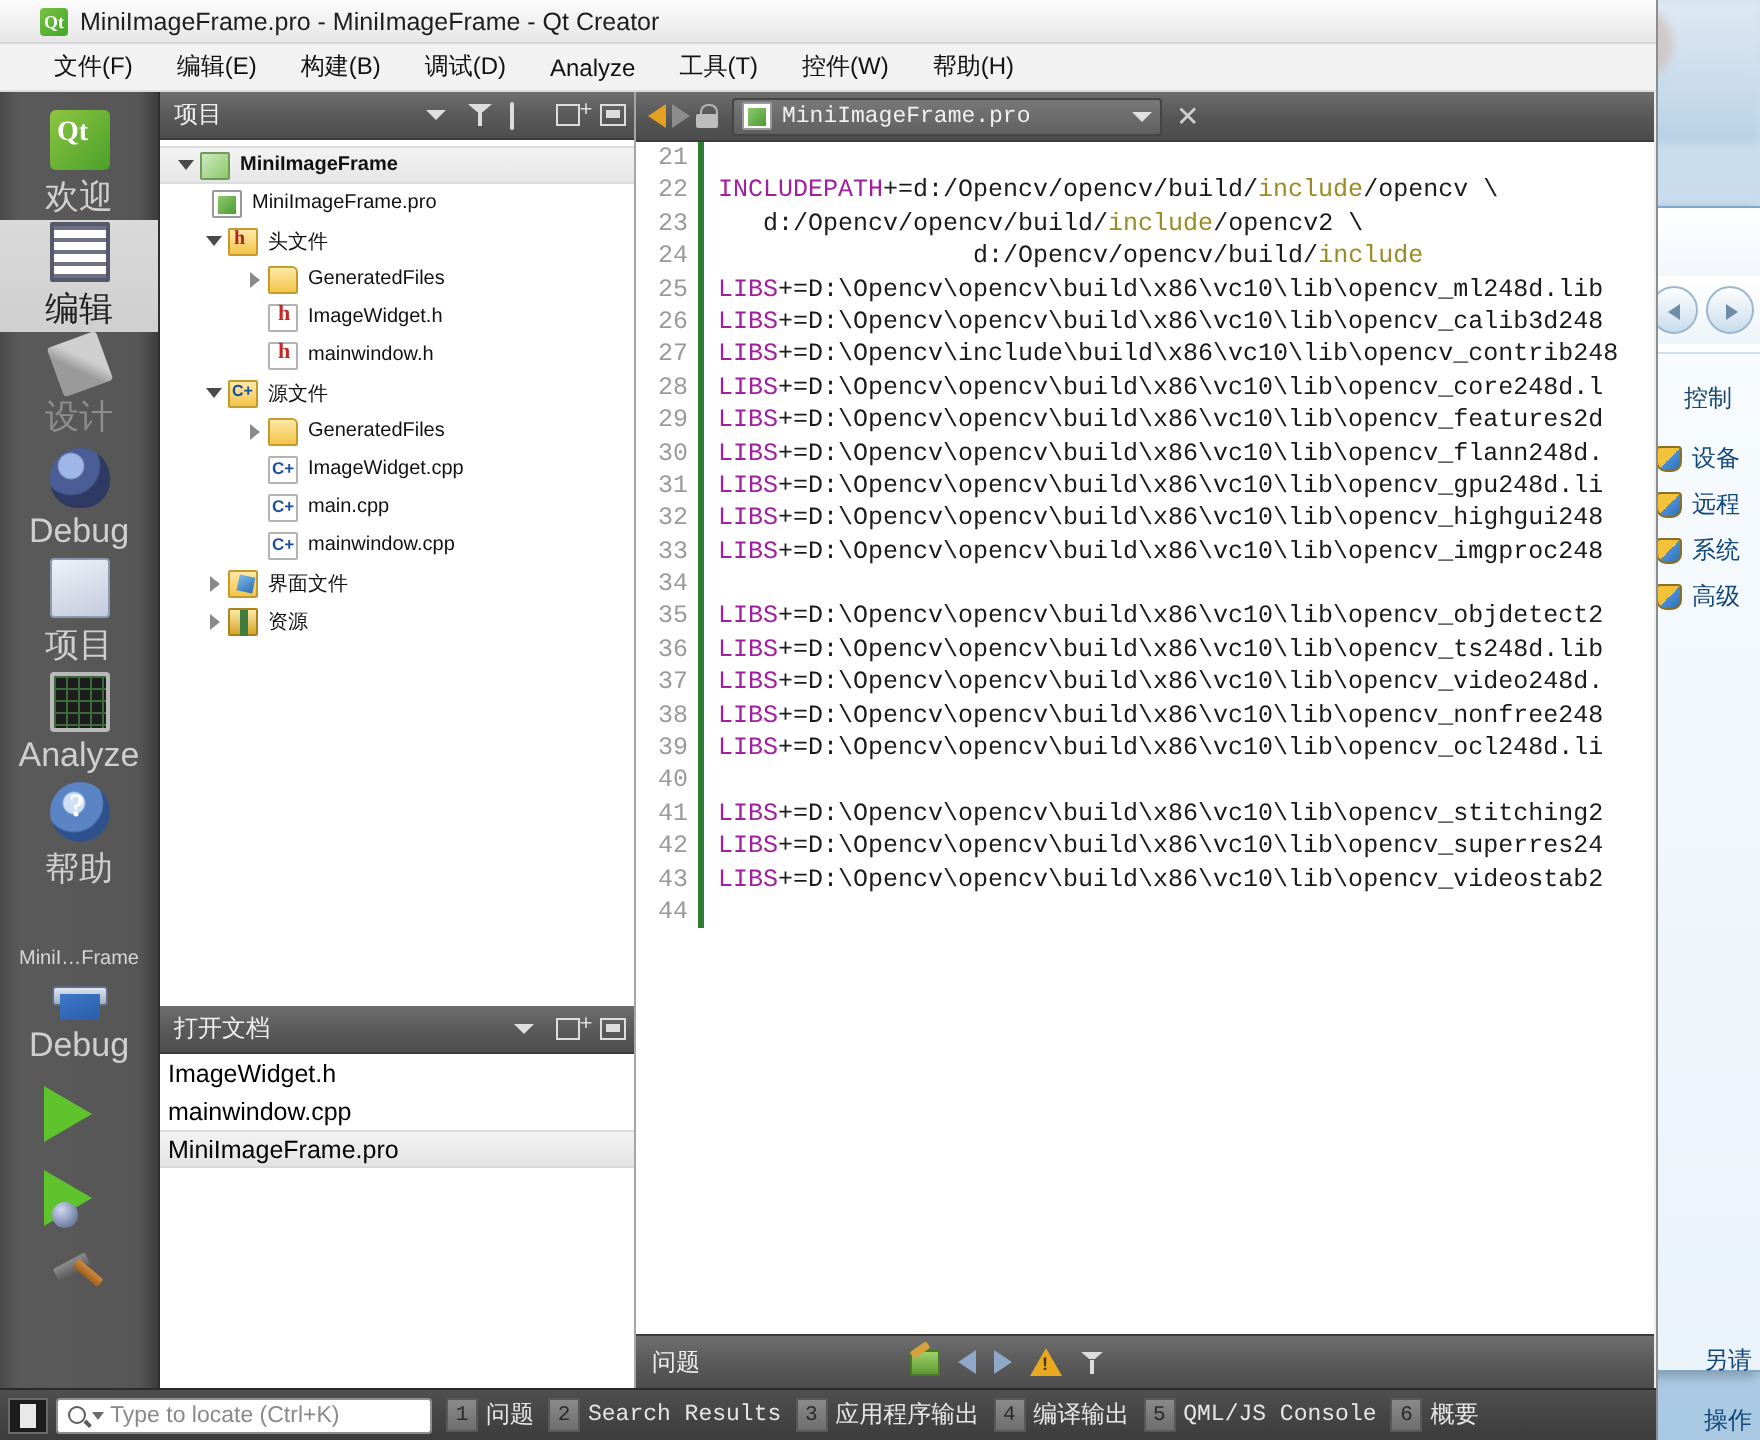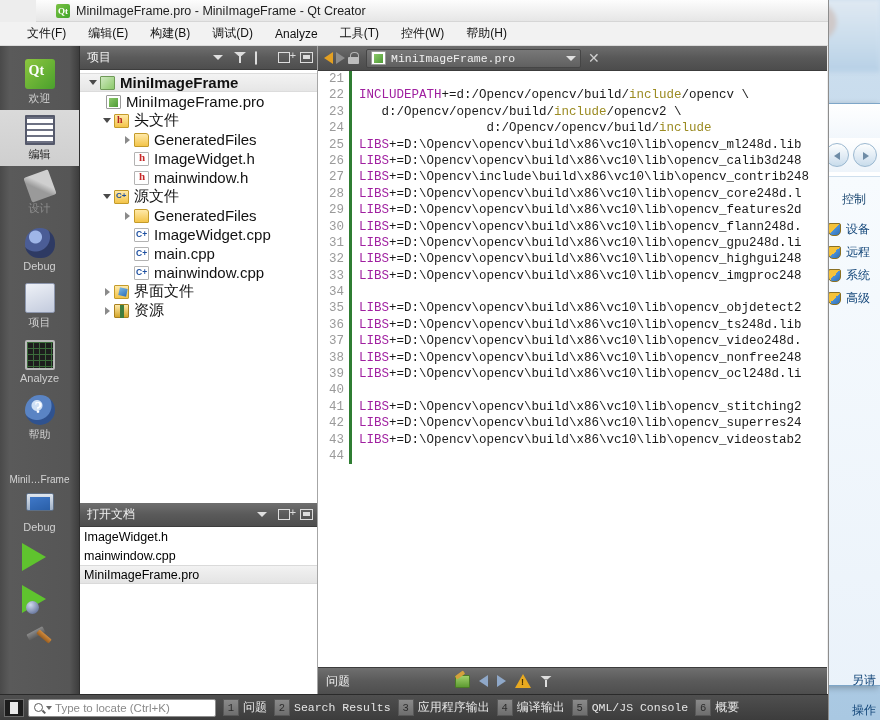--- a/index.html
+++ b/index.html
@@ -86,21 +86,20 @@
     background:#ededed;
     border-right:1px solid #8d8d8d;
     overflow:hidden;
   }
 
   
   #titlebar {
     height:22px; display:flex; align-items:center; gap:6px; padding-left:20px;
     background:linear-gradient(180deg,#fdfdfd 0%,#f0f0f0 55%,#e6e6e6 100%);
     border-bottom:1px solid #d6d6d6;
-    margin-left:36px;
   }
   #qt-logo {
     width:14px;height:14px;border-radius:2px;
     background:linear-gradient(135deg,#7ac143 0%,#41a62a 100%);
     color:#fff;font-size:9px;font-weight:bold;text-align:center;line-height:14px;
     font-family:"Liberation Serif", serif;
   }
   #title-text { font-size:12.5px; color:#1d1d1d; }
 
   
@@ -112,21 +111,21 @@
 
   
   #modebar {
     position:absolute; left:0; top:46px; width:80px; bottom:26px;
     background:linear-gradient(90deg,#4a4a4a 0%,#5a5a5a 12%,#565656 88%,#3d3d3d 100%);
     border-right:1px solid #2f2f2f;
     padding-top:8px;
   }
   .mode-btn {
     height:56px; display:flex; flex-direction:column; align-items:center;
-    justify-content:center; gap:2px; color:#cfcfcf; font-size:11px;
+    justify-content:center; gap:2px; color:#cfcfcf; font-size:17px;
   }
   .mode-btn.active {
     background:linear-gradient(180deg,#dadada 0%,#cfcfcf 100%);
     color:#222;
   }
   .mode-btn.dim { color:#8d8d8d; }
   .mode-icon { width:30px;height:30px; }
   .mi-welcome{background:linear-gradient(135deg,#8cc63f 0%,#4aa02c 100%);border-radius:3px;
     position:relative;}
   .mi-welcome::after{content:"Qt";position:absolute;left:4px;top:4px;color:#fff;
@@ -196,21 +195,21 @@
   .ico-filter::after{content:"";position:absolute;left:5px;top:4px;width:2px;height:7px;background:#ddd;}
   .ico-link{width:14px;height:11px;}
   .ico-link-inner{width:9px;height:6px;border:1.5px solid #ddd;border-radius:4px;
     transform:skewX(-12deg);}
   .ico-split{width:12px;height:11px;border:1.5px solid #ddd;position:relative;}
   .ico-split::after{content:"+";position:absolute;right:-7px;top:-4px;color:#ddd;font-size:11px;}
   .ico-popout{width:13px;height:11px;border:1.5px solid #ddd;position:relative;}
   .ico-popout::after{content:"";position:absolute;left:2px;top:2px;width:7px;height:4px;background:#ddd;}
 
   #tree {
-    height:433px; overflow:hidden; background:#fff; font-size:15px; color:#111;
+    height:433px; overflow:hidden; background:#fff; font-size:10px; color:#111;
     padding-top:3px;
   }
   .trow { display:flex; align-items:center; height:19px; white-space:nowrap; }
   .trow.sel { background:linear-gradient(180deg,#f3f3f3,#e6e6e6); border-top:1px solid #dcdcdc;
     border-bottom:1px solid #dcdcdc; }
   .trow .tw { width:14px; display:flex; justify-content:center; align-items:center; }
   .tri-open{width:0;height:0;border-left:4px solid transparent;border-right:4px solid transparent;
     border-top:5px solid #4a4a4a;}
   .tri-closed{width:0;height:0;border-top:4px solid transparent;border-bottom:4px solid transparent;
     border-left:5px solid #8a8a8a;}

